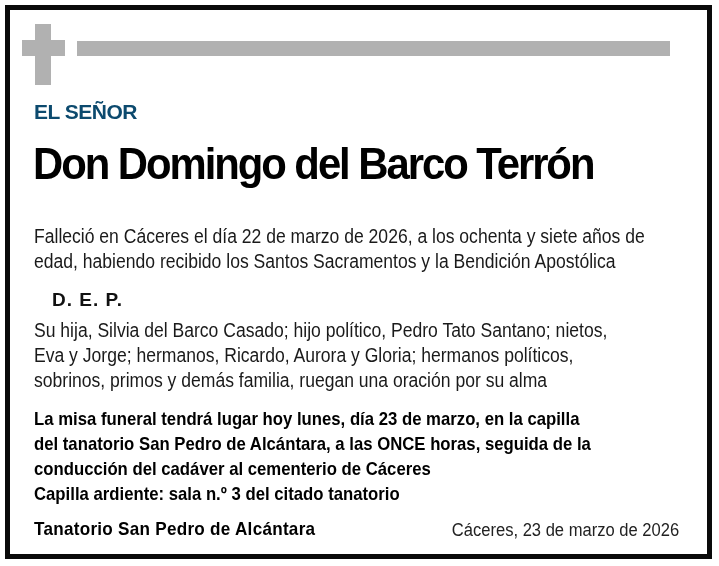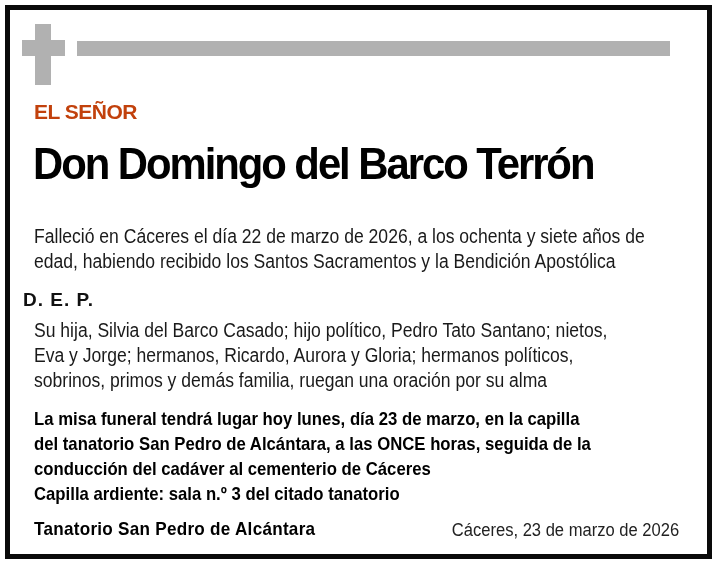--- a/index.html
+++ b/index.html
@@ -1,25 +1,25 @@
 <!DOCTYPE html>
 <html><head>
 <meta charset="utf-8">
 <style>
   html, body { margin:0; padding:0; background:#ffffff; }
   body { width:719px; height:566px; position:relative; overflow:hidden; font-family:"Liberation Sans", sans-serif; color:#111; }
   .frame { position:absolute; left:5px; top:5px; width:697px; height:544px; border:5px solid #0a0a0a; background:#fff; }
   .cross-v { position:absolute; left:35px; top:24px; width:16px; height:61px; background:#b1b1b1; }
   .cross-h { position:absolute; left:22px; top:40px; width:43px; height:16px; background:#b1b1b1; }
   .rule { position:absolute; left:77px; top:41px; width:593px; height:15px; background:#b1b1b1; }
-  .label { position:absolute; left:34px; top:100px; font-size:21px; font-weight:bold; color:#c2410c; letter-spacing:-0.5px; font-family:"Liberation Sans", sans-serif; }
+  .label { position:absolute; left:34px; top:100px; font-size:21px; font-weight:bold; color:#0c4a6e; letter-spacing:-0.5px; font-family:"Liberation Sans", sans-serif; }
   .name { position:absolute; left:33px; top:138px; font-size:45px; font-weight:bold; color:#000; letter-spacing:-2.2px; font-family:"Liberation Sans", sans-serif; white-space:nowrap; transform:scaleX(0.93); transform-origin:left top; }
   .para { position:absolute; left:34px; width:680px; font-size:19.5px; line-height:25px; color:#1a1a1a; font-family:"Liberation Sans", sans-serif; transform:scaleX(0.9); transform-origin:left top; white-space:nowrap; }
   .p1 { top:224px; }
-  .dep { position:absolute; left:23px; top:289px; font-size:19px; font-weight:bold; color:#111; letter-spacing:1px; }
+  .dep { position:absolute; left:52px; top:289px; font-size:19px; font-weight:bold; color:#111; letter-spacing:1px; }
   .p2 { top:318px; }
   .p3 { top:406px; font-weight:bold; color:#000; line-height:25px; font-size:19px; transform:scaleX(0.88); }
   .footer-left { position:absolute; left:34px; top:518px; font-size:19px; font-weight:bold; color:#000; transform:scaleX(0.9); transform-origin:left top; white-space:nowrap; letter-spacing:0.3px; }
   .footer-right { position:absolute; right:40px; top:520px; font-size:18px; color:#222; white-space:nowrap; transform:scaleX(0.92); transform-origin:right top; }
   .line { display:block; }
 </style>
 </head>
 <body>
 
 <div class="frame"></div>

